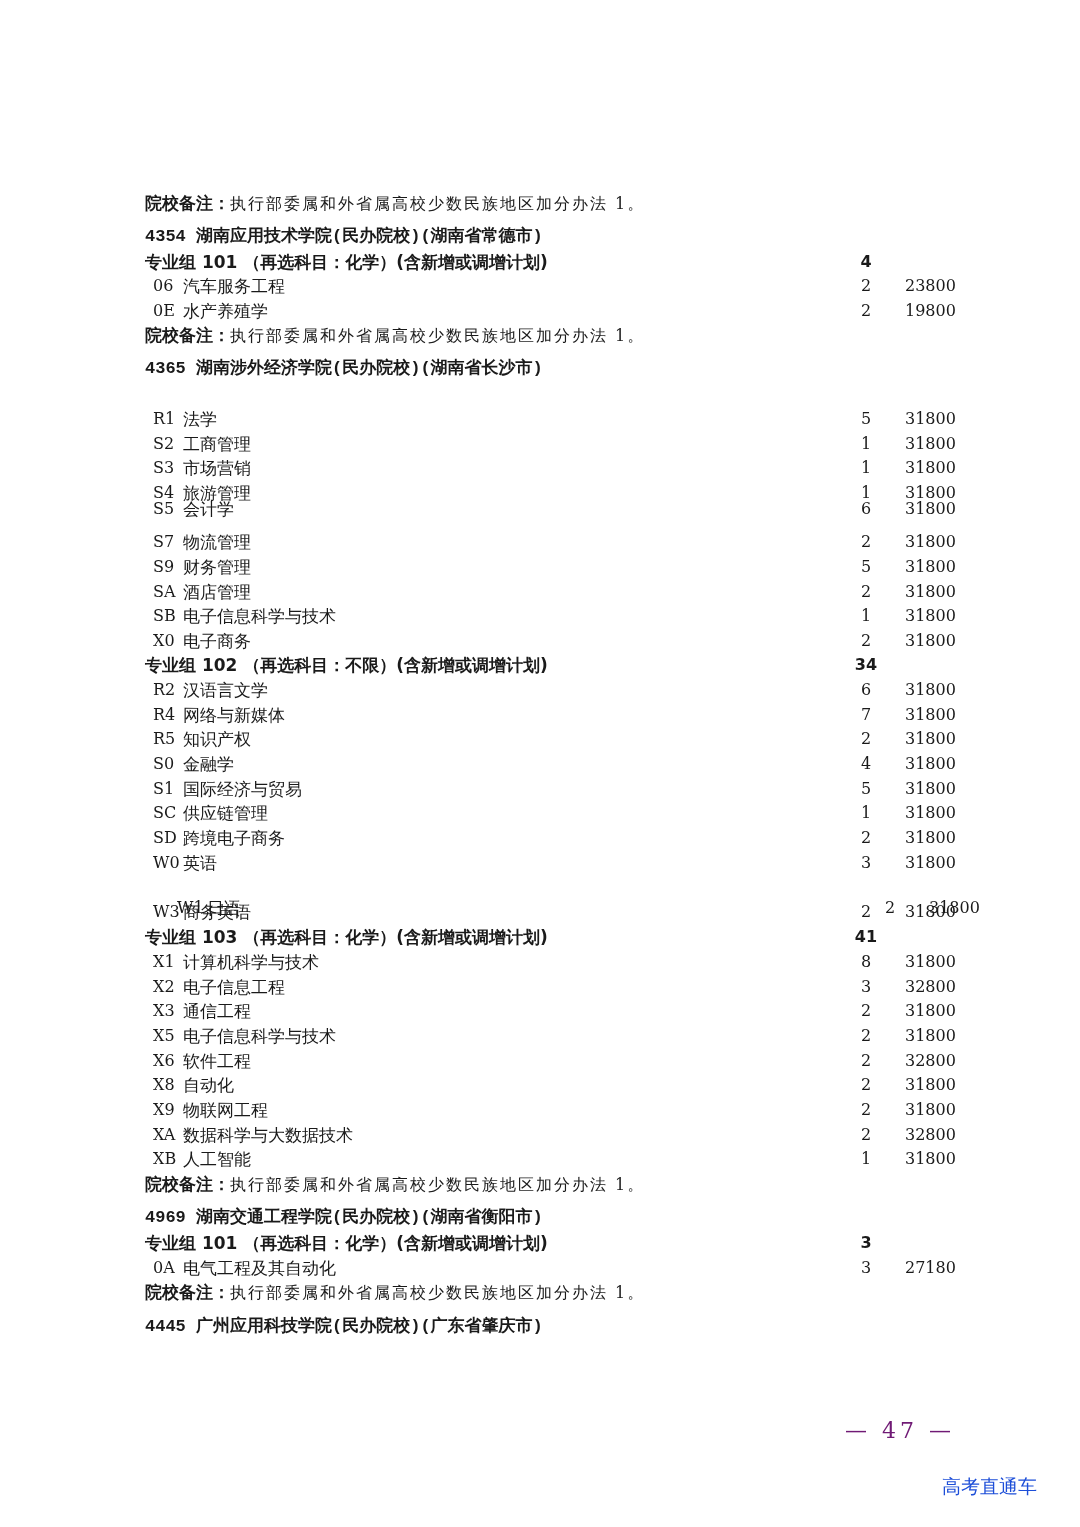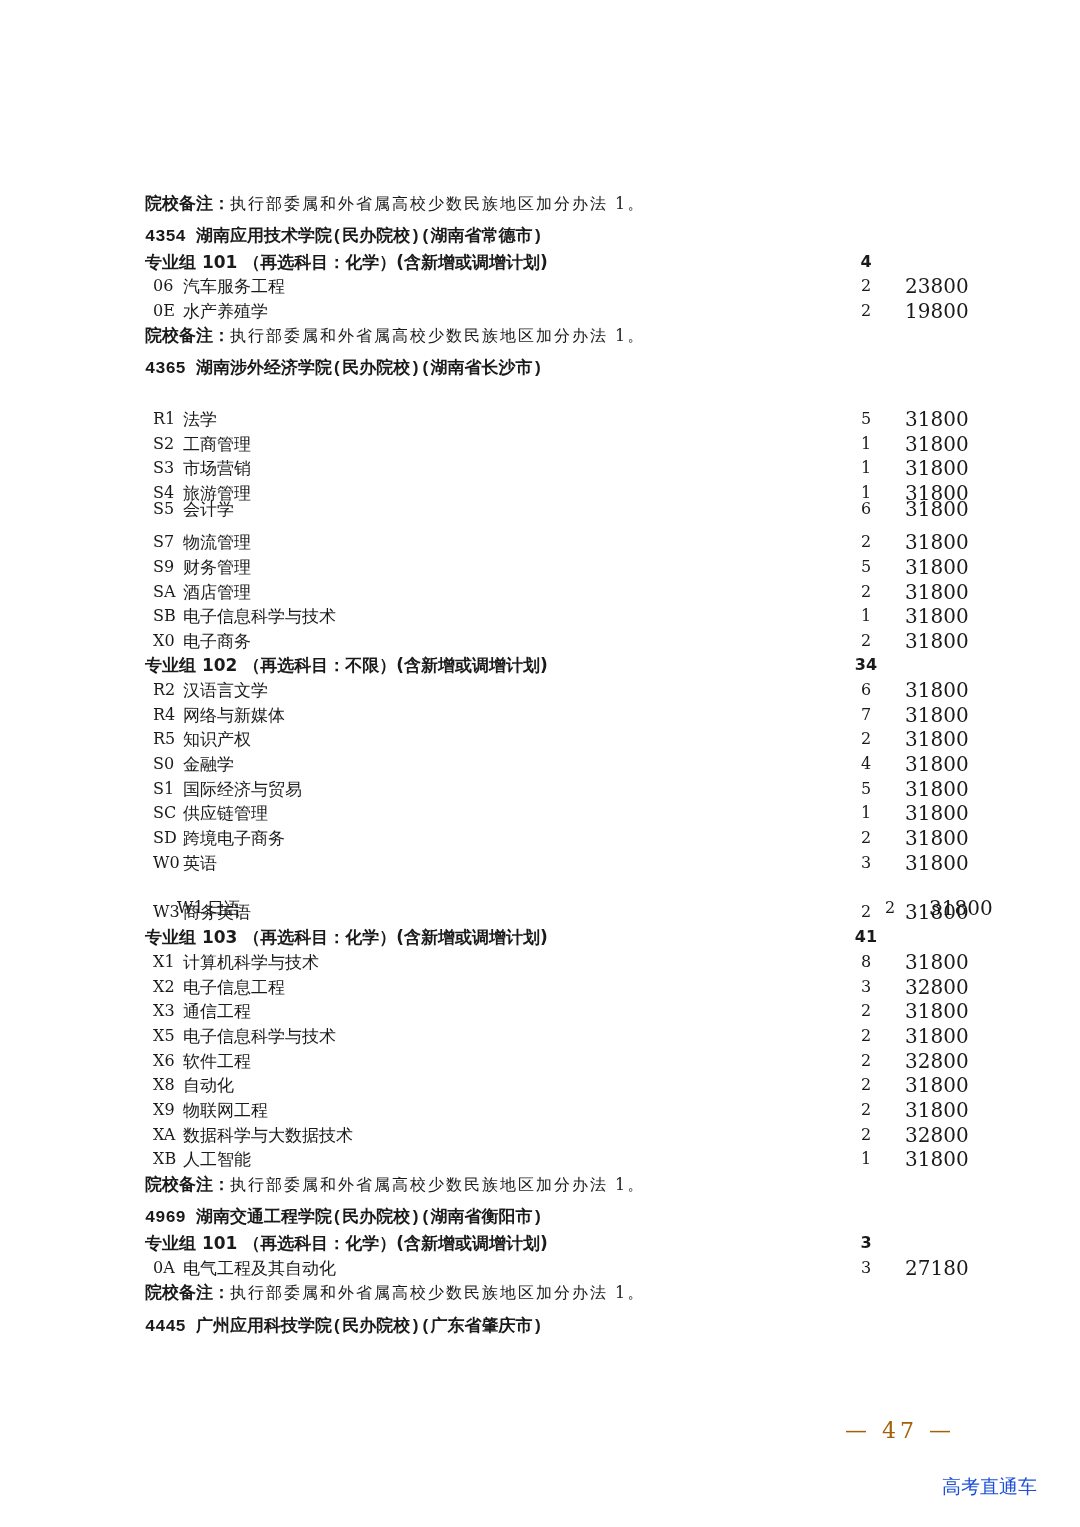--- a/index.html
+++ b/index.html
@@ -7,22 +7,22 @@
   .page { position: absolute; left: 0; top: 0; width: 1080px; height: 1302px; }
   .row { position: absolute; left: 145px; width: 820px; height: 24px; line-height: 24px; white-space: nowrap; }
   .note-label { font-family: "DejaVu Sans", sans-serif; font-size: 17px; font-weight: bold; }
   .note-text { font-family: "DejaVu Serif", serif; font-size: 16px; letter-spacing: 2px; }
   .school { font-family: Liberation Mono, monospace; font-size: 17px; font-weight: bold; }
   .group-title { font-family: "DejaVu Sans", sans-serif; font-size: 17px; font-weight: bold; }
   .major-code { position: absolute; left: 8px; font-family: "DejaVu Serif", serif; font-size: 16px; }
   .major-name { position: absolute; left: 38px; font-family: "DejaVu Serif", serif; font-size: 17px; }
   .count { position: absolute; left: 714px; width: 14px; text-align: center; font-family: "DejaVu Serif", serif; font-size: 16px; }
   .group-count { position: absolute; left: 706px; width: 30px; text-align: center; font-family: "DejaVu Sans", sans-serif; font-size: 16px; font-weight: bold; }
-  .fee { position: absolute; left: 760px; font-family: "DejaVu Serif", serif; font-size: 20px; }
-  .page-number { position: absolute; left: 845px; top: 1418px; font-family: "DejaVu Serif", serif; font-size: 22px; color: #a16207; letter-spacing: 4px; }
+  .fee { position: absolute; left: 760px; font-family: "DejaVu Serif", serif; font-size: 16px; }
+  .page-number { position: absolute; left: 845px; top: 1418px; font-family: "DejaVu Serif", serif; font-size: 22px; color: #701a75; letter-spacing: 4px; }
   .watermark { position: absolute; left: 942px; top: 1474px; font-family: "DejaVu Sans", sans-serif; font-size: 19px; color: #1d4ed8; }
 </style>
 </head>
 <body>
 
 <div class="page">
 
   <div class="row" style="top:191px">
     <span class="note-label">院校备注：</span><span class="note-text">执行部委属和外省属高校少数民族地区加分办法 1。</span>
   </div>

